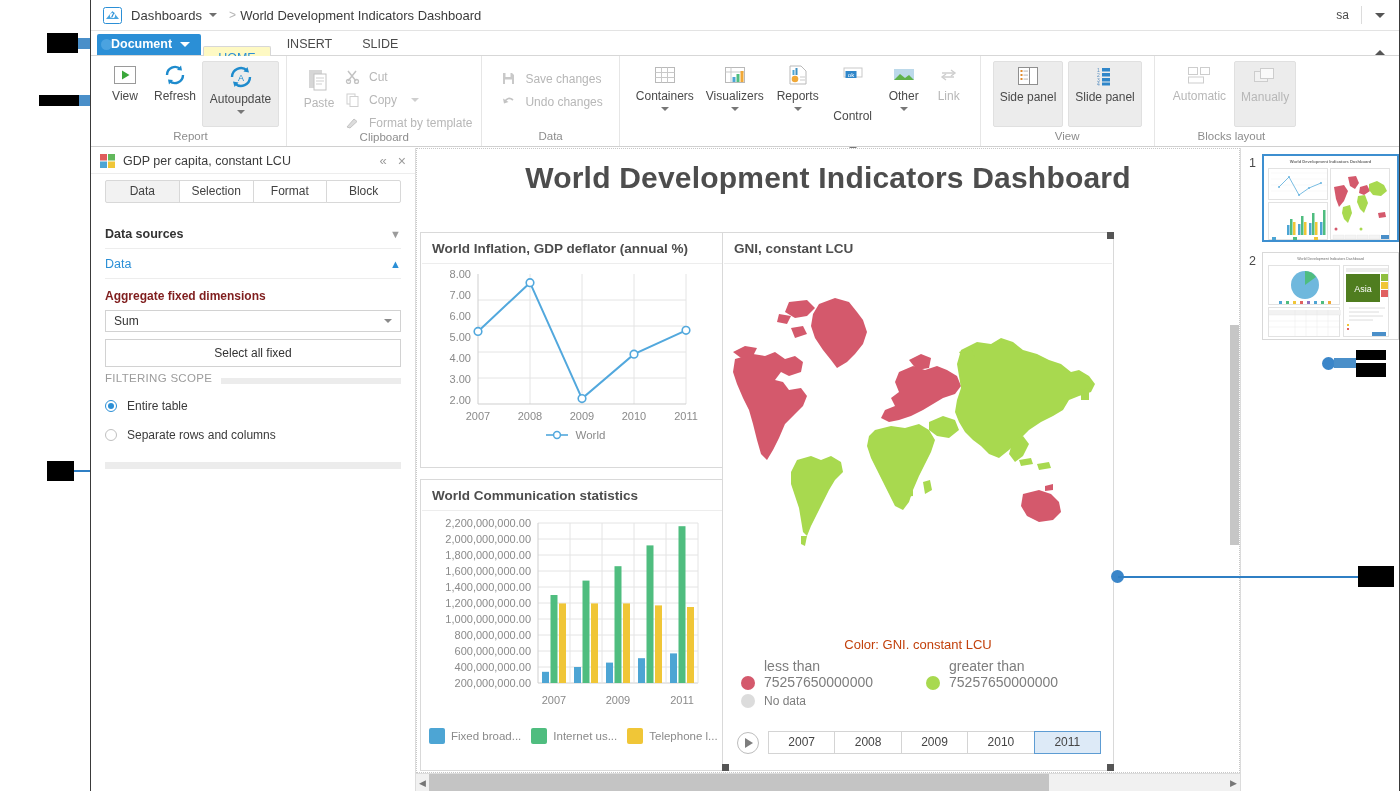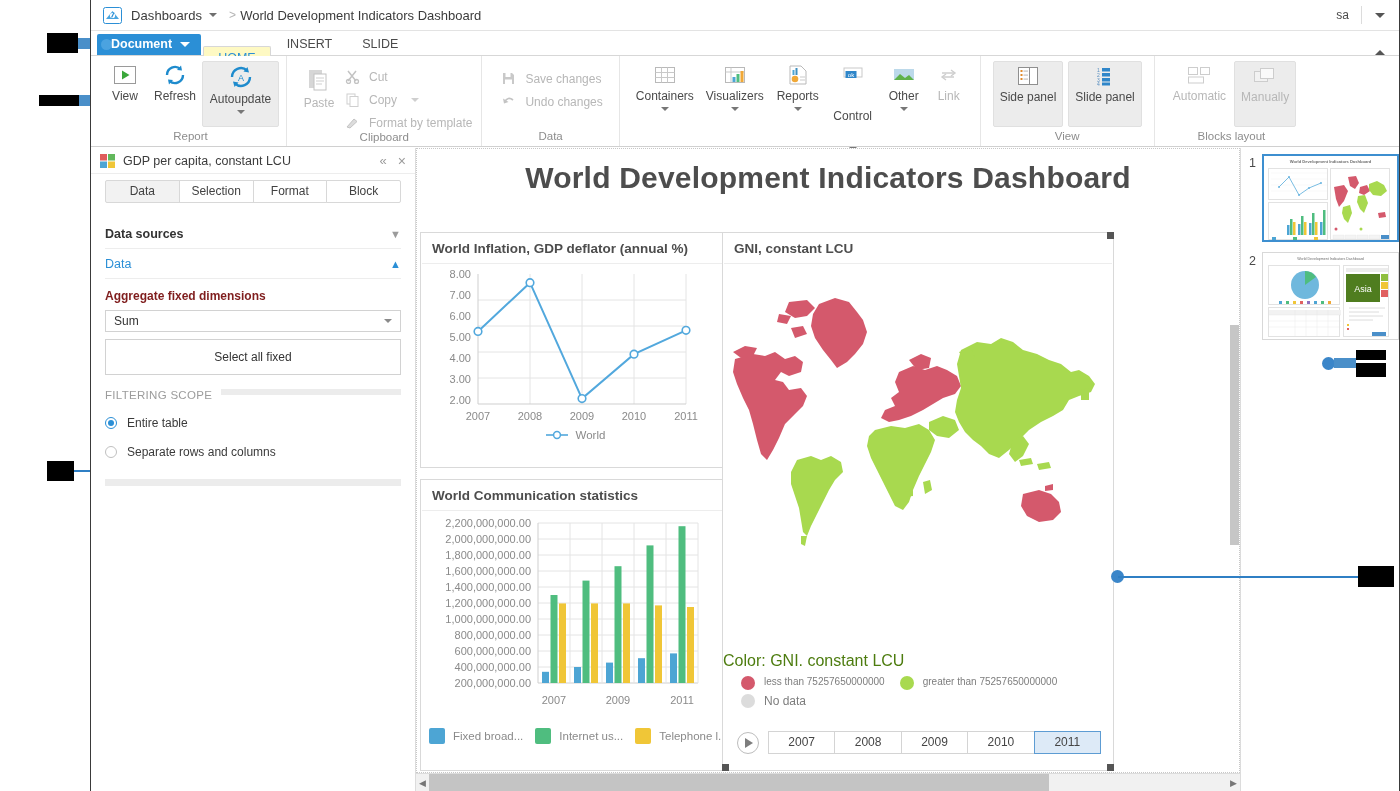--- a/index.html
+++ b/index.html
@@ -152,27 +152,27 @@
   .sp-chev { margin-left:auto; font-size:11px; color:#9b9b9b; }
   .sp-section.open .sp-chev { color:#2b8fd6; }
   .sp-body { padding:10px 14px 0 14px; }
   .sp-lbl { font-size:12px; font-weight:bold; color:#7f1d1d; margin-bottom:7px; }
   .sp-select {
     height:22px; border:1px solid #d2d2d2; background:#fff; display:flex;
     align-items:center; padding:0 8px; font-size:12px; color:#333;
   }
   .sp-select .tri-down { margin-left:auto; border-top-color:#8a8a8a; border-left-width:4px;border-right-width:4px;border-top-width:4px;}
   .sp-btn {
-    margin-top:7px; height:36px; border:1px solid #d2d2d2; background:#fff;
+    margin-top:7px; height:28px; border:1px solid #d2d2d2; background:#fff;
     display:flex; align-items:center; justify-content:center;
     font-size:12px; color:#333;
   }
   .sp-cap {
-    margin-top:14px; font-size:11.5px; color:#9c9c9c; letter-spacing:.3px;
-    display:flex; align-items:flex-start;
+    margin-top:5px; font-size:11.5px; color:#9c9c9c; letter-spacing:.3px;
+    display:flex; align-items:flex-end;
   }
   .sp-cap .bar { flex:1; height:6px; background:#ececec; margin-left:9px; }
   .sp-radio-row { display:flex; align-items:center; margin-top:15px; font-size:12px; color:#3a3a3a;}
   .radio {
     width:12px;height:12px;border-radius:50%;border:1px solid #c0c0c0;
     margin-right:10px; flex:0 0 12px; background:#fff; position:relative;
   }
   .radio.on { border-color:#2b8fd6; }
   .radio.on::after{content:"";position:absolute;left:2px;top:2px;width:6px;height:6px;border-radius:50%;background:#2b8fd6;}
   #sp-footbar { height:7px; background:#ececec; margin:20px 14px 0 14px;}
@@ -210,22 +210,22 @@
 
   .legend-row {
     display:flex; align-items:center; justify-content:center; gap:8px;
     font-size:11.5px; color:#8a8a8a;
   }
 
   
   .handle { position:absolute; width:7px;height:7px;background:#555; }
 
   .map-legend { position:absolute; left:0; right:0; bottom:62px; }
-  .ml-title { text-align:left; font-size:16px; color:#4d7c0f; margin-bottom:6px;}
-  .ml-items { display:flex; align-items:flex-start; padding-left:18px; font-size:10px; color:#7d7d7d; gap:9px;}
+  .ml-title { text-align:center; font-size:13px; color:#c2410c; margin-bottom:6px;}
+  .ml-items { display:flex; align-items:flex-end; padding-left:18px; font-size:14px; color:#7d7d7d; gap:9px;}
   .dot { width:14px;height:14px;border-radius:50%; flex:0 0 14px;}
   .ml-row2 { display:flex; align-items:center; padding-left:18px; font-size:12px; color:#7d7d7d; gap:9px; margin-top:4px;}
 
   #timeline { position:absolute; left:14px; right:12px; bottom:16px; display:flex; align-items:center; gap:9px;}
   #play-btn {
     width:22px;height:22px;border-radius:50%;border:1px solid #bdbdbd;background:#fff;
     display:flex;align-items:center;justify-content:center;flex:0 0 22px;
   }
   #play-btn .tri { width:0;height:0;border-top:5px solid transparent;border-bottom:5px solid transparent;border-left:8px solid #7d7d7d; margin-left:2px;}
   .tl-years { display:flex; flex:1; }
@@ -701,21 +701,21 @@
             <rect x="202" y="92.4" width="7" height="79.6" fill="#f0c637"></rect>
 
             <rect x="217" y="147.2" width="7" height="24.8" fill="#4da5d4"></rect>
             <rect x="225.5" y="34.4" width="7" height="137.6" fill="#4fbd7f"></rect>
             <rect x="234" y="94.4" width="7" height="77.6" fill="#f0c637"></rect>
 
             <rect x="249" y="142.4" width="7" height="29.6" fill="#4da5d4"></rect>
             <rect x="257.5" y="15.2" width="7" height="156.8" fill="#4fbd7f"></rect>
             <rect x="266" y="96.0" width="7" height="76.0" fill="#f0c637"></rect>
           </svg>
-          <div class="legend-row" style="justify-content:flex-start;padding-left:8px;margin-top:3px;">
+          <div class="legend-row" style="justify-content:flex-start;padding-left:8px;gap:6px;margin-top:3px;">
             <span class="dot" style="background:#4da5d4;border-radius:2px;width:16px;height:16px;flex:0 0 16px;"></span>
             <span>Fixed broad...</span>
             <span class="dot" style="background:#4fbd7f;border-radius:2px;width:16px;height:16px;flex:0 0 16px;margin-left:4px;"></span>
             <span>Internet us...</span>
             <span class="dot" style="background:#f0c637;border-radius:2px;width:16px;height:16px;flex:0 0 16px;margin-left:4px;"></span>
             <span>Telephone l...</span>
           </div>
         </div>
 
         <div class="panelbox" id="mapchart">

